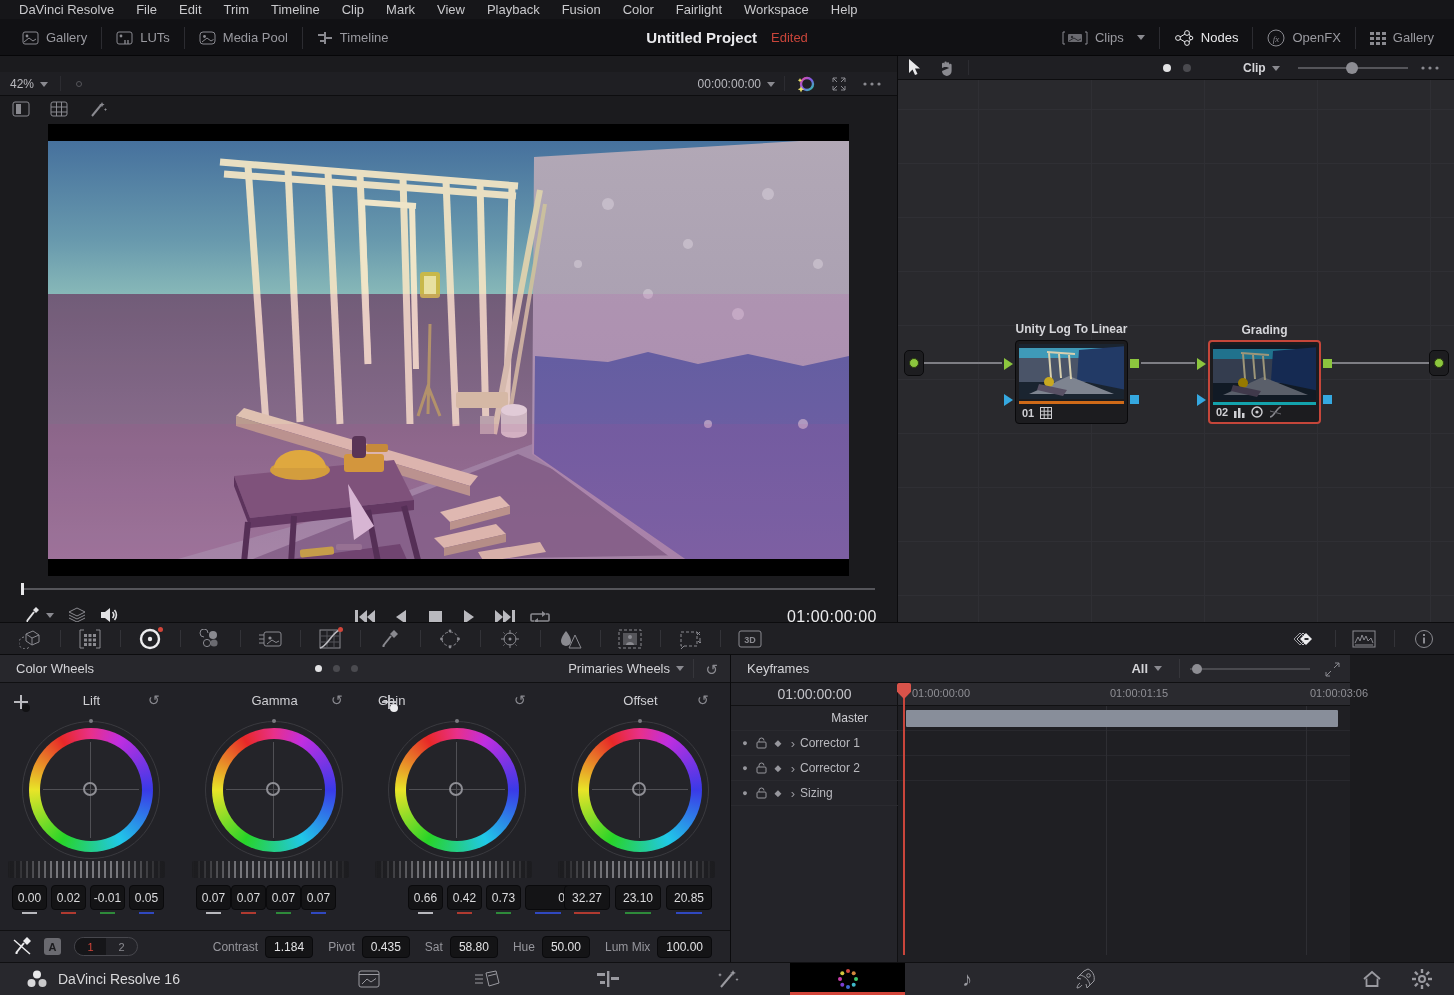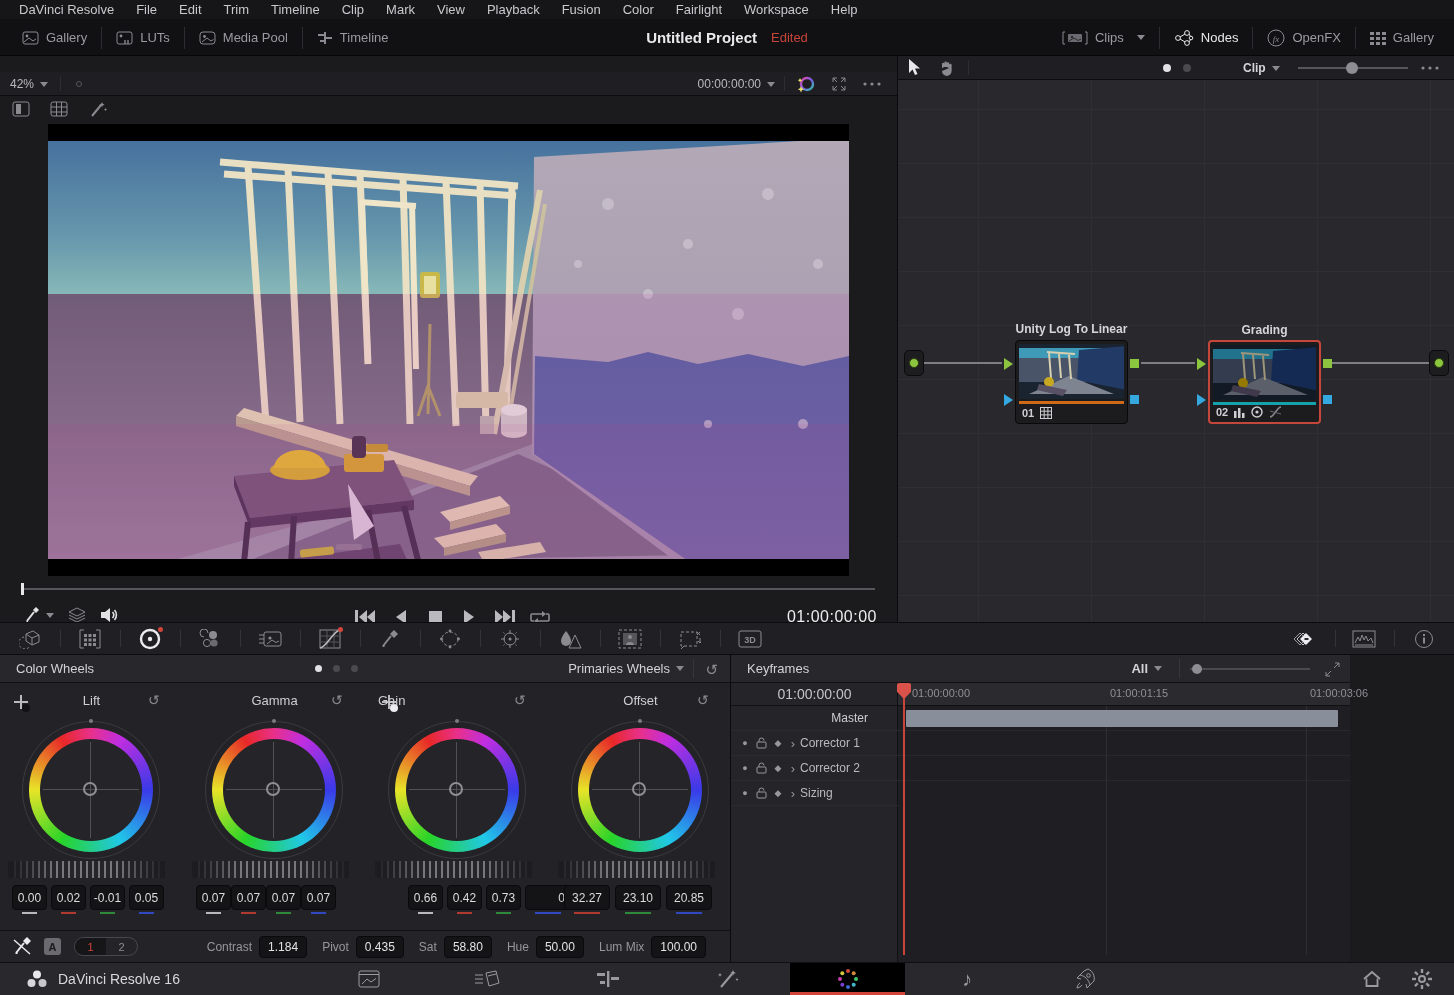--- a/index.html
+++ b/index.html
@@ -956,21 +956,21 @@
           <path d="M3 16 L11 6" stroke="#ececee" stroke-width="2"></path>
           <path d="M10 4 l4-4 4 4 -4 4z" fill="#ececee"></path>
           <path d="M2 17 l2.5 0 0-2.5z" fill="#ececee"></path>
           <path d="M1 3 L17 17" stroke="#ececee" stroke-width="1.4"></path>
         </svg>
       <div id="a-badge" style="margin-left:11px;">A</div>
       <div id="pagepill" style="margin-left:13px;">
         <div class="pg on">1</div>
         <div class="pg off">2</div>
       </div>
-      <div class="row" style="margin-left:auto;margin-right:24px;gap:15px;">
+      <div class="row" style="margin-left:auto;margin-right:18px;gap:15px;">
         <span class="row">
             <span class="adj-label">Contrast</span>
             <span class="adj-box">1.184</span>
           </span>
         <span class="row">
             <span class="adj-label">Pivot</span>
             <span class="adj-box">0.435</span>
           </span>
         <span class="row">
             <span class="adj-label">Sat</span>

